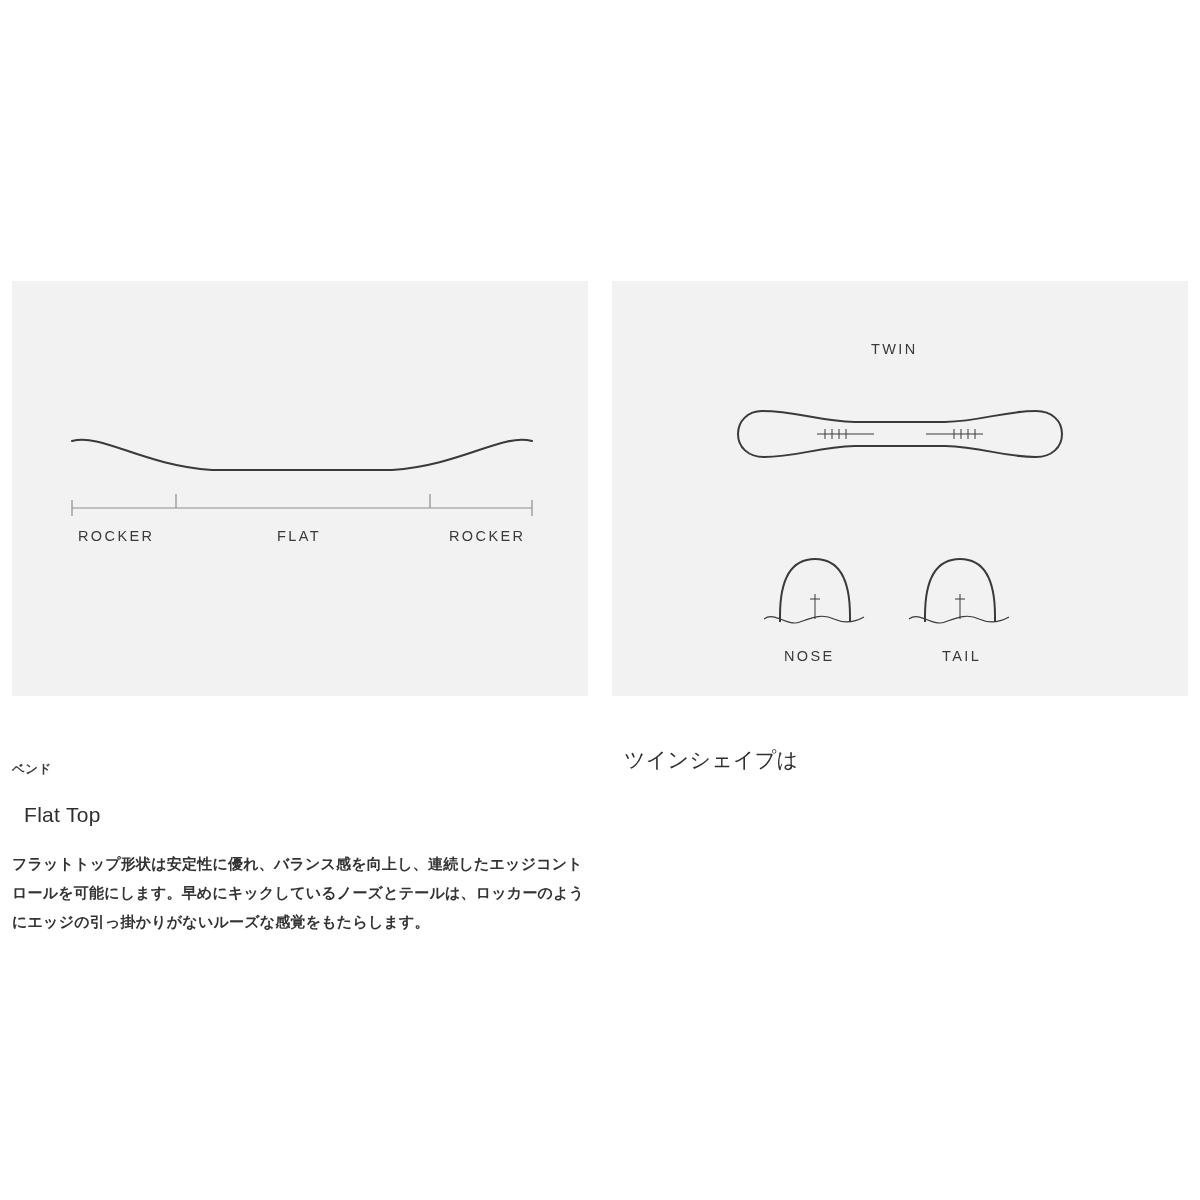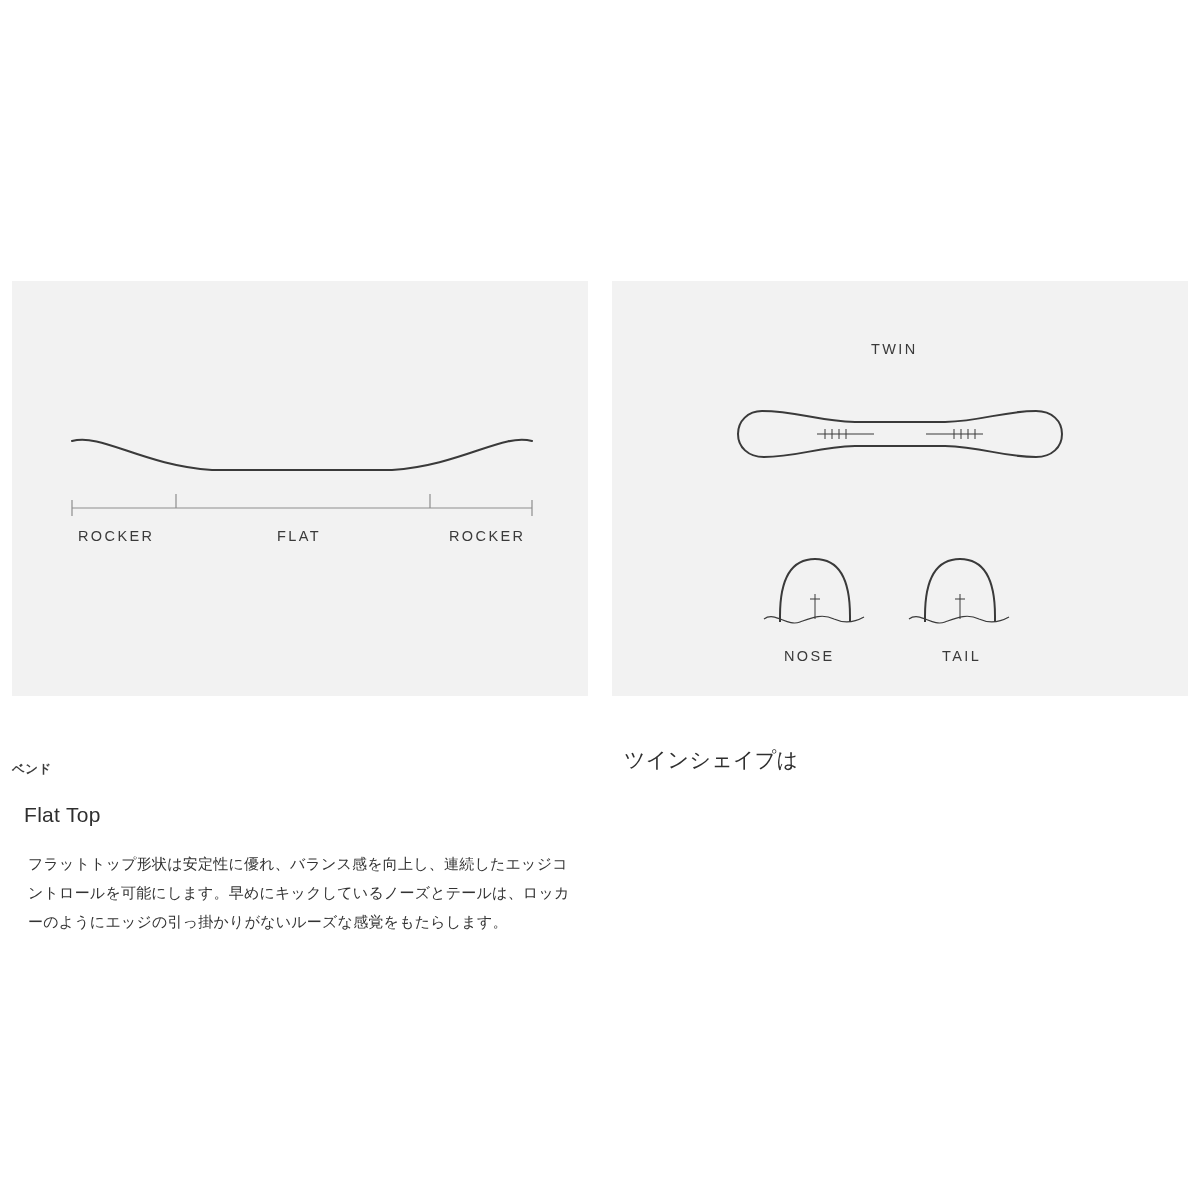--- a/index.html
+++ b/index.html
@@ -55,23 +55,24 @@
     font-weight: normal;
     color: #2f2f2f;
     margin: 0 0 22px 12px;
     line-height: 1.2;
     letter-spacing: 0.3px;
   }
   .body-text {
     font-size: 15px;
     color: #333333;
     line-height: 1.95;
-    margin: 16px;
+    margin: 0;
     letter-spacing: 0.2px;
     text-align: left;
+    font-weight: bold;
   }
   .fig-label {
     font-size: 14.5px;
     fill: #3a3a3a;
     letter-spacing: 2.4px;
     font-family: "Liberation Sans", sans-serif;
   }
 </style>
 </head>
 <body>

